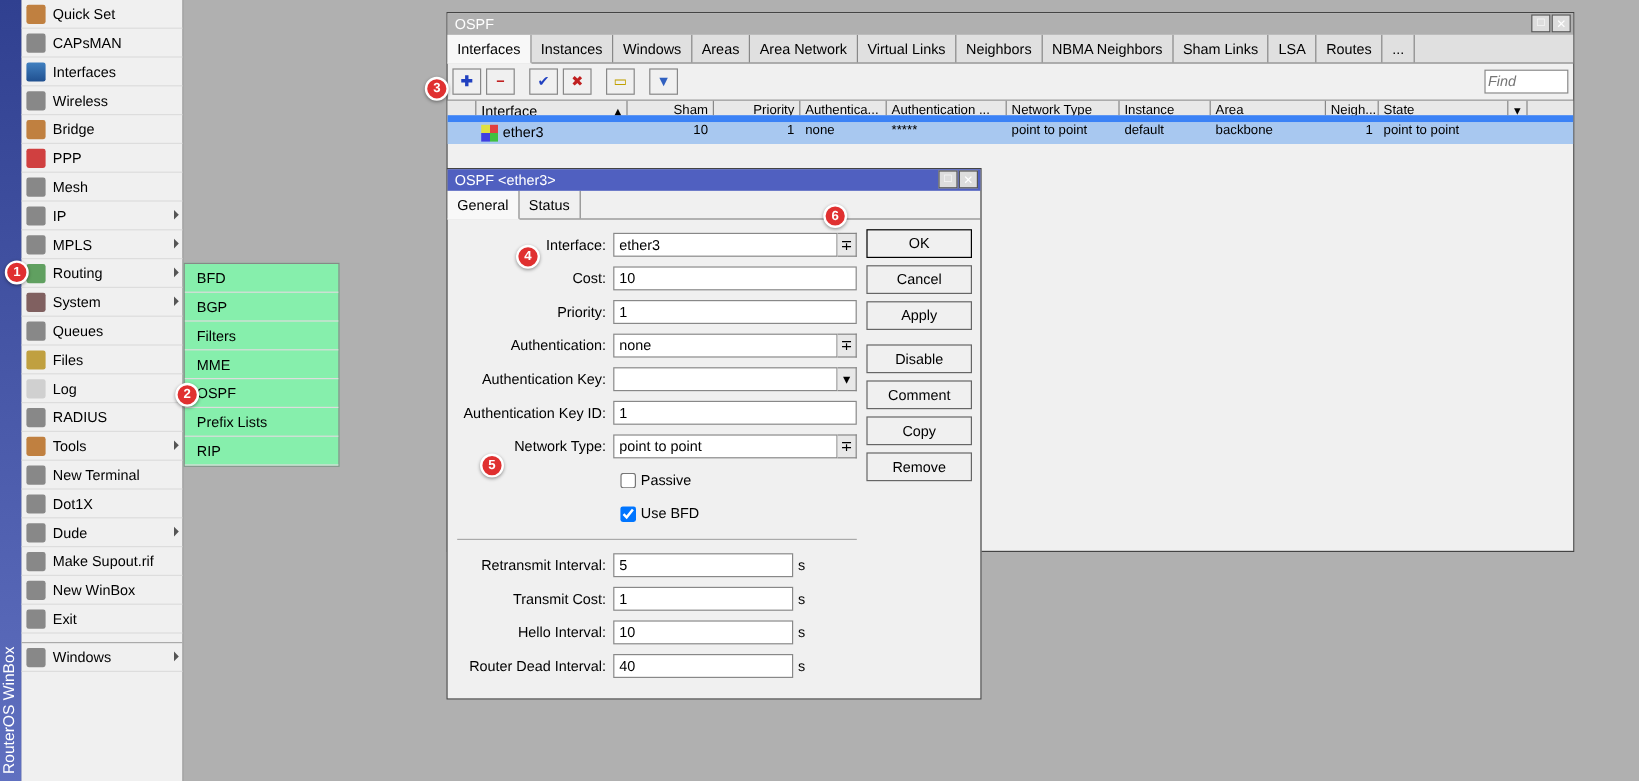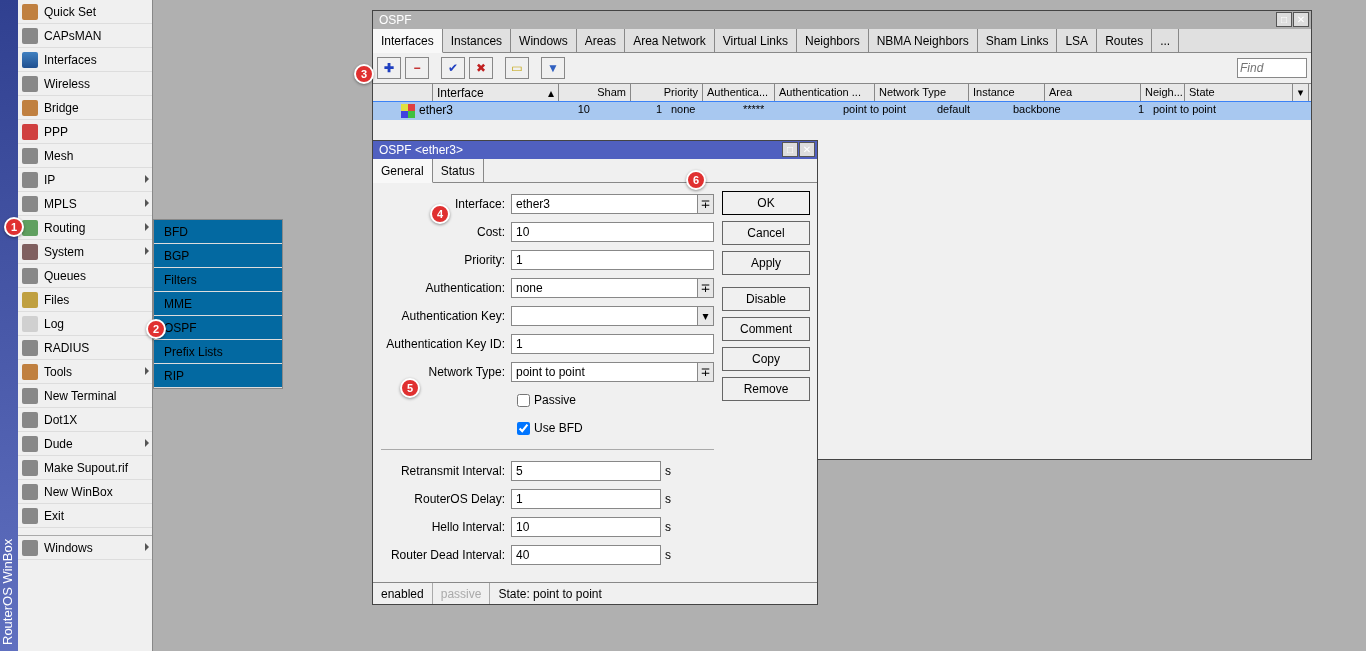--- a/index.html
+++ b/index.html
@@ -3,34 +3,34 @@
 <meta charset="utf-8">
 <style>
 * { box-sizing: border-box; margin: 0; padding: 0; font-family: Arial, sans-serif; font-size: 12px; }
 body { background: #b0b0b0; width: 1366px; height: 651px; position: relative; overflow: hidden; }
 .app-title { position: absolute; left: 0; top: 0; width: 18px; height: 651px; background: linear-gradient(to bottom, #6070c0, #304090); color: #fff; writing-mode: vertical-rl; transform: rotate(180deg); text-align: left; padding-top: 6px; font-size: 13px; }
 .sidebar { position: absolute; left: 18px; top: 0; width: 135px; height: 651px; background: #f0f0f0; border-right: 1px solid #888; }
 .sidebar-item { display: flex; align-items: center; height: 24px; padding-left: 4px; cursor: pointer; border-bottom: 1px solid #ddd; position: relative; }
 .sidebar-icon { width: 16px; height: 16px; margin-right: 6px; display: inline-block; background: #888; border-radius: 2px; }
 .sidebar-sub { position: absolute; right: 3px; top: 7px; width: 0; height: 0; border-left: 4px solid #555; border-top: 4px solid transparent; border-bottom: 4px solid transparent; }
 .sidebar-divider { height: 8px; border-bottom: 1px solid #aaa; }
-.submenu { position: absolute; left: 153px; top: 219px; width: 130px; background: #0369a1; border: 1px solid #888; }
+.submenu { position: absolute; left: 153px; top: 219px; width: 130px; background: #86efac; border: 1px solid #888; }
 .submenu-item { height: 24px; display: flex; align-items: center; padding-left: 10px; border-bottom: 1px solid #ddd; cursor: pointer; }
 .ospf-window { position: absolute; left: 372px; top: 10px; width: 940px; height: 450px; background: #f0f0f0; border: 1px solid #444; }
 .ospf-title { height: 18px; background: #b0b0b0; color: #fff; padding-left: 6px; display: flex; align-items: center; font-size: 11px; position: relative; }
 .ospf-title-btns { position: absolute; right: 2px; top: 1px; display: flex; }
 .title-btn { width: 16px; height: 15px; border: 1px solid #555; background: #ddd; margin-left: 1px; display: flex; align-items: center; justify-content: center; font-size: 10px; cursor: pointer; }
 .tabs { display: flex; background: #e0e0e0; border-bottom: 1px solid #888; height: 24px; }
 .tab { padding: 4px 8px; border-right: 1px solid #888; cursor: pointer; display: flex; align-items: center; }
 .tab.active { background: #f8f8f8; border-bottom: 1px solid #f8f8f8; margin-bottom: -1px; }
 .toolbar { display: flex; align-items: center; padding: 4px; border-bottom: 1px solid #888; gap: 4px; }
 .tool-btn { width: 24px; height: 22px; border: 1px solid #888; background: #f0f0f0; display: flex; align-items: center; justify-content: center; cursor: pointer; }
 .tool-sep { width: 4px; }
 .find-box { margin-left: auto; width: 70px; height: 20px; border: 1px solid #888; padding: 2px; color: #aaa; font-style: italic; }
-.table-header { display: flex; background: #e8e8e8; border-bottom: 1px solid #3b82f6; height: 18px; padding-left: 36px; }
+.table-header { display: flex; background: #e8e8e8; border-bottom: 6px solid #3b82f6; height: 18px; }
 .th { border-right: 1px solid #888; padding: 2px 4px; font-size: 11px; overflow: hidden; white-space: nowrap; }
 .table-row { display: flex; height: 18px; background: #a8c8f0; }
 .td { border-right: 1px solid transparent; padding: 1px 4px; font-size: 11px; overflow: hidden; white-space: nowrap; }
 .dialog { position: absolute; left: 372px; top: 140px; width: 446px; background: #f0f0f0; border: 1px solid #444; }
 .dialog-title { height: 18px; background: #5060c0; color: #fff; padding-left: 6px; display: flex; align-items: center; font-size: 11px; position: relative; }
 .dialog-tabs { display: flex; border-bottom: 1px solid #888; height: 24px; }
 .dialog-body { display: flex; }
 .form-area { flex: 1; padding: 10px 8px; }
 .form-row { display: flex; align-items: center; margin-bottom: 6px; height: 22px; }
 .form-label { width: 130px; text-align: right; padding-right: 6px; }
@@ -290,21 +290,21 @@
         <input type="checkbox" checked="" style="">
         <span>Use BFD</span>
       </div>
       <div class="hr"></div>
       <div class="form-row">
         <div class="form-label">Retransmit Interval:</div>
         <input class="form-input narrow" value="5" style="">
         <span class="form-unit">s</span>
       </div>
       <div class="form-row">
-        <div class="form-label">RouterOS Delay:</div>
+        <div class="form-label">Transmit Cost:</div>
         <input class="form-input narrow" value="1" style="">
         <span class="form-unit">s</span>
       </div>
       <div class="form-row">
         <div class="form-label">Hello Interval:</div>
         <input class="form-input narrow" value="10" style="">
         <span class="form-unit">s</span>
       </div>
       <div class="form-row">
         <div class="form-label">Router Dead Interval:</div>
@@ -316,25 +316,20 @@
       <div class="dlg-btn" style="border:1px solid #000;">OK</div>
       <div class="dlg-btn">Cancel</div>
       <div class="dlg-btn">Apply</div>
       <div style="height:6px;"></div>
       <div class="dlg-btn">Disable</div>
       <div class="dlg-btn">Comment</div>
       <div class="dlg-btn">Copy</div>
       <div class="dlg-btn">Remove</div>
     </div>
   </div>
-  <div class="status-bar">
-    <div class="status-cell">enabled</div>
-    <div class="status-cell grey">passive</div>
-    <div class="status-cell" style="flex:1;border-right:none;">State: point to point</div>
-  </div>
 </div>
 
 <div class="callout" style="left:4px;top:217px;">1</div>
 <div class="callout" style="left:146px;top:319px;">2</div>
 <div class="callout" style="left:354px;top:64px;">3</div>
 <div class="callout" style="left:430px;top:204px;">4</div>
 <div class="callout" style="left:400px;top:378px;">5</div>
 <div class="callout" style="left:686px;top:170px;">6</div>
 
 </body></html>

